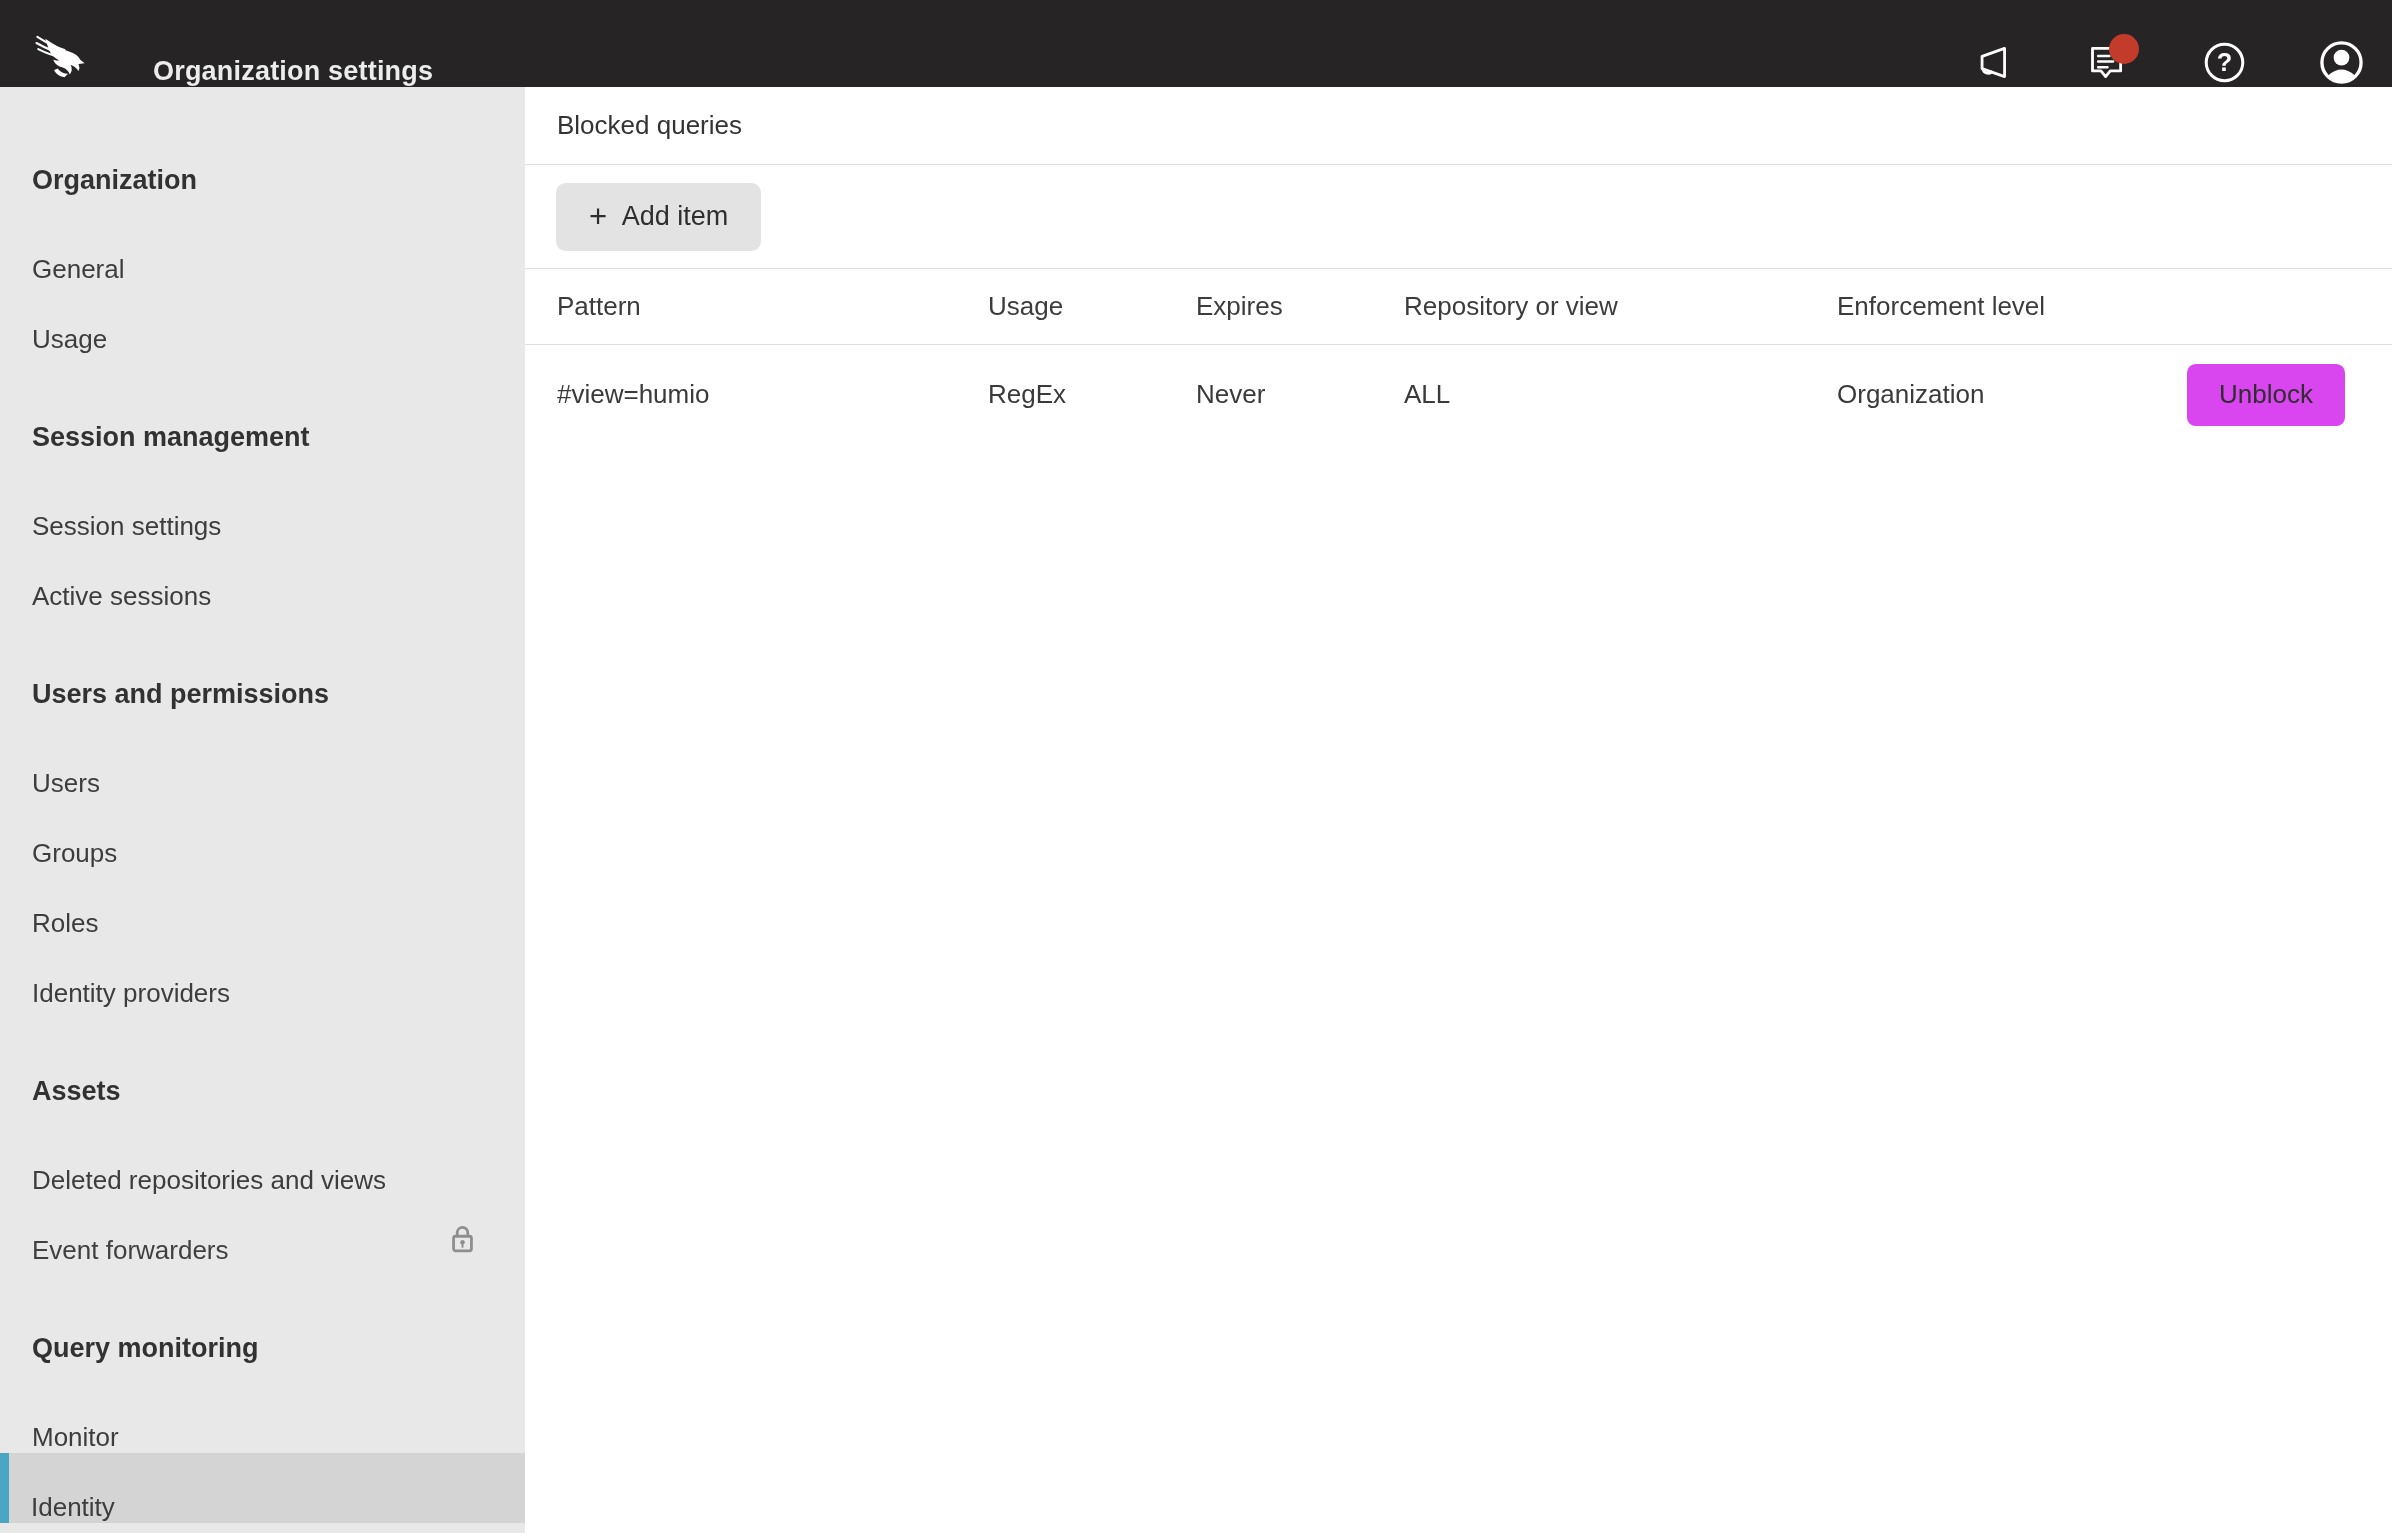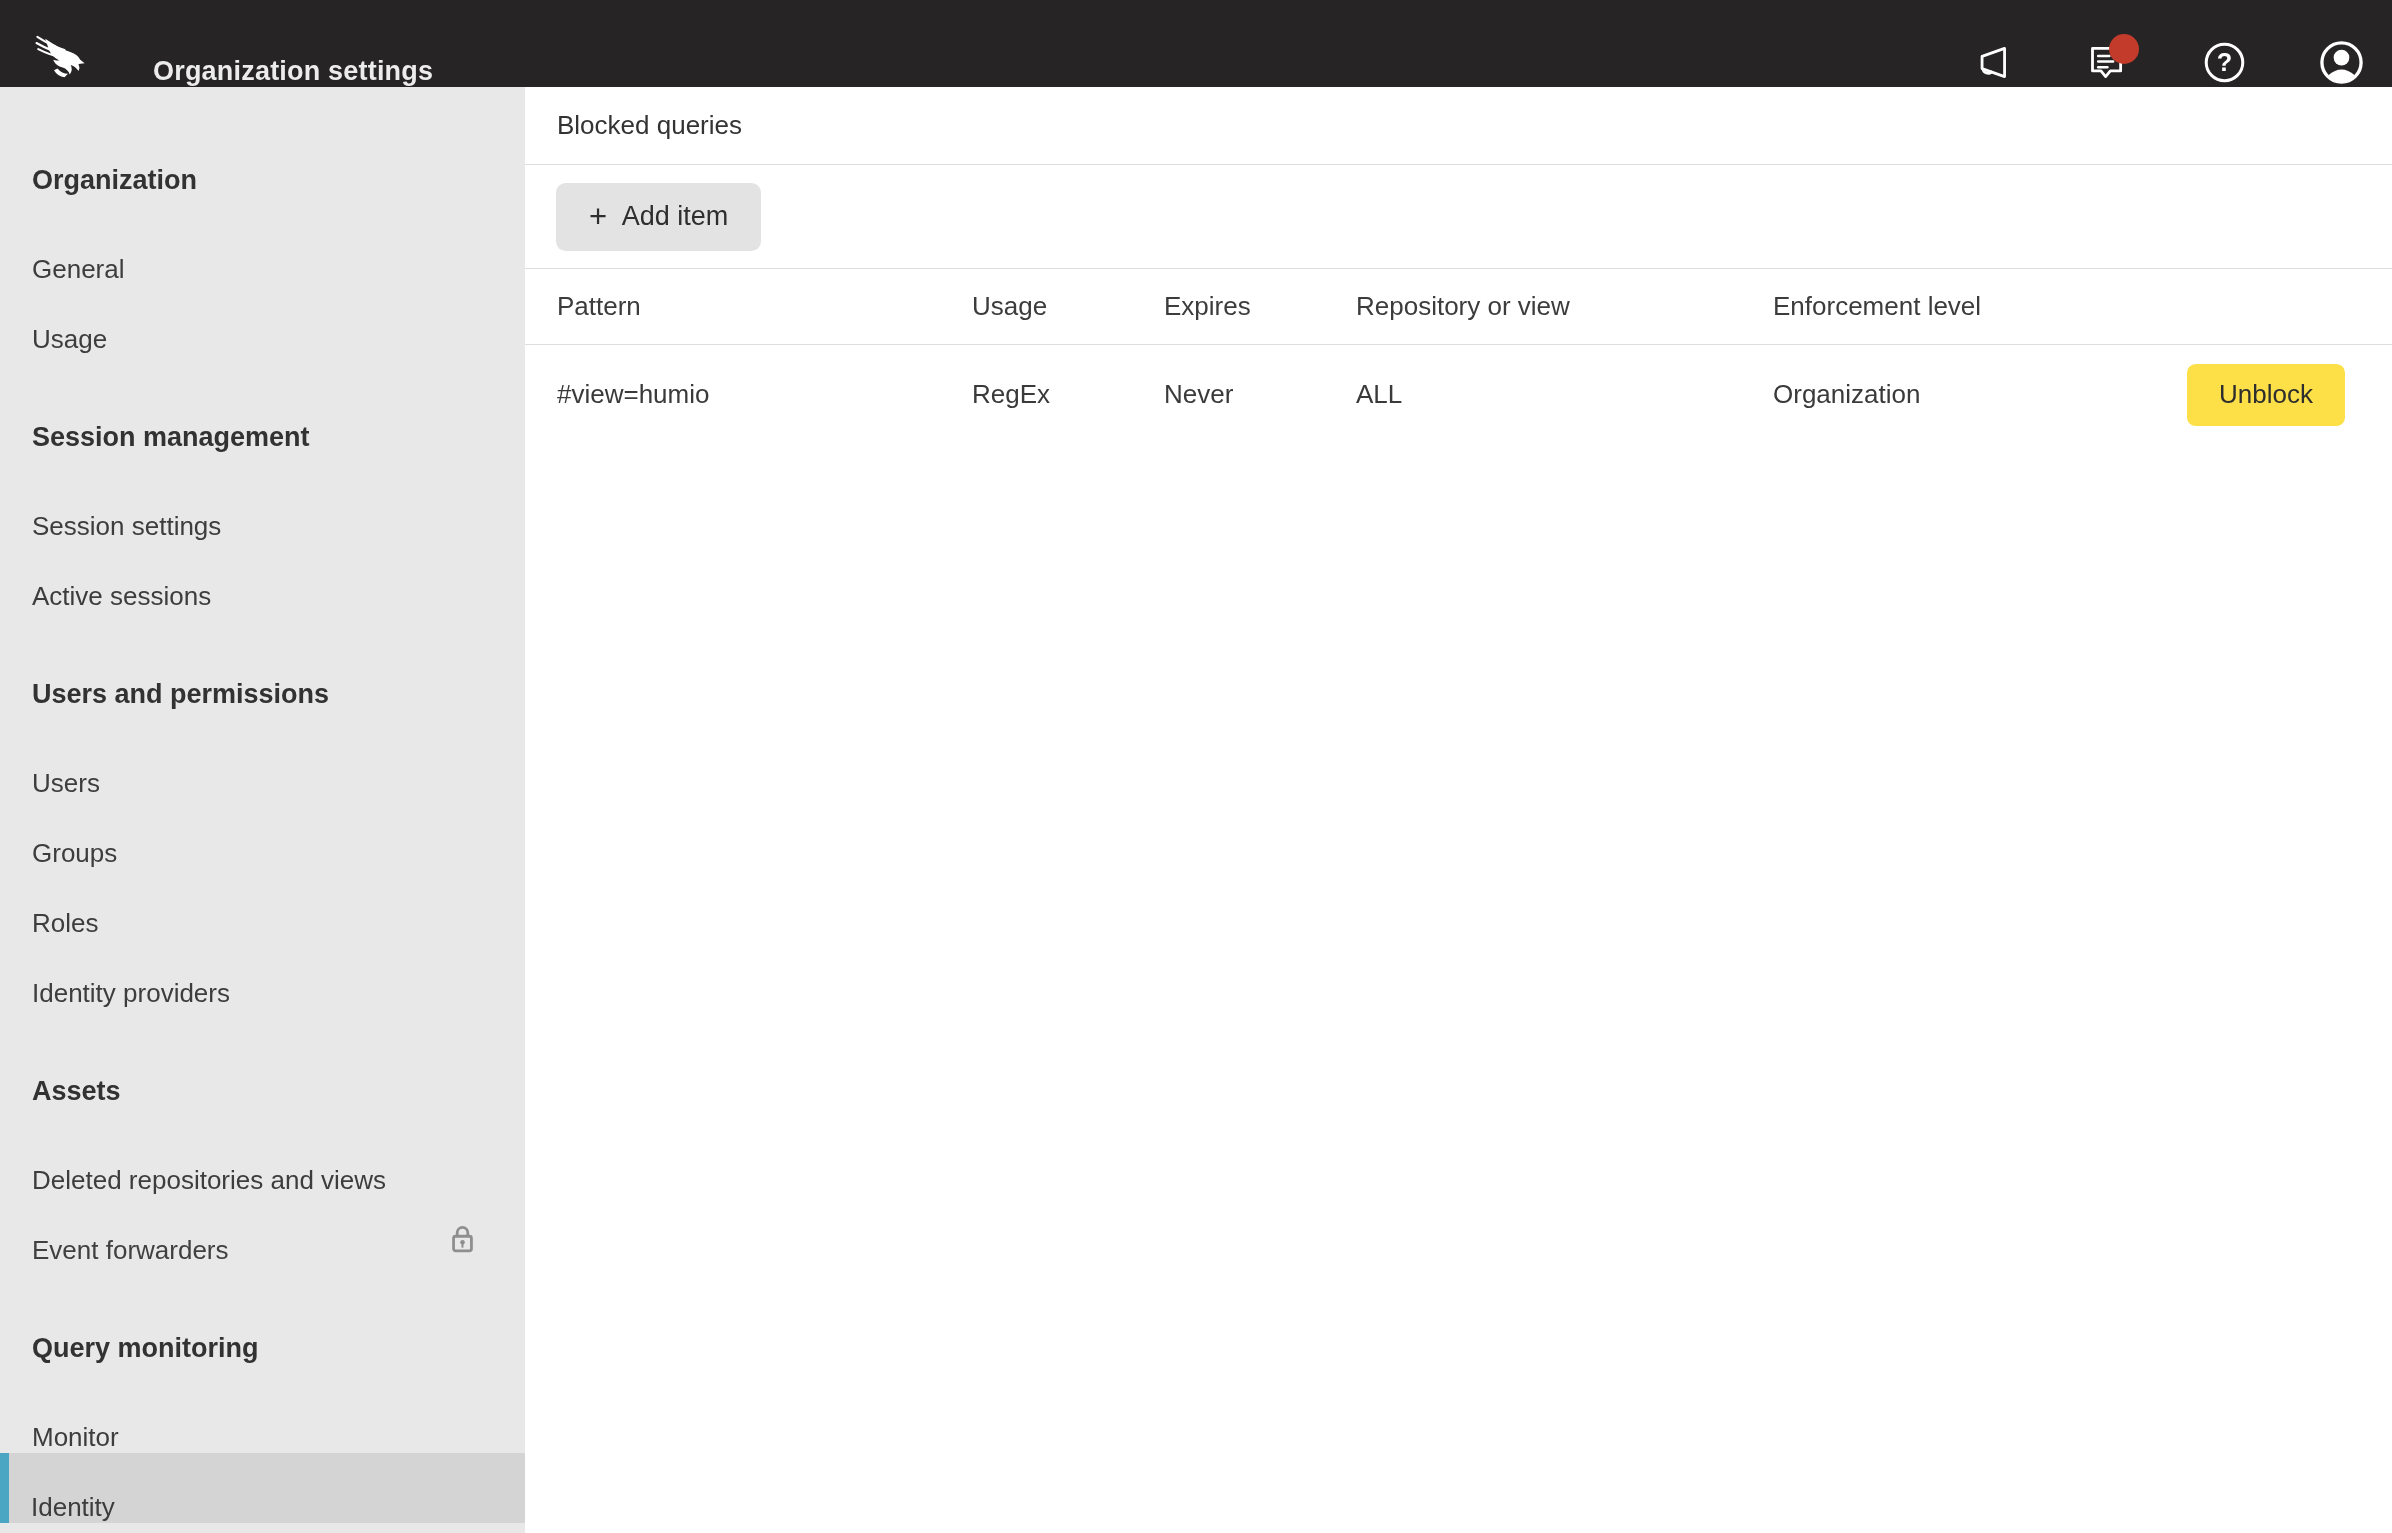--- a/index.html
+++ b/index.html
@@ -94,35 +94,36 @@
     display: flex; align-items: center; gap: 14.6px;
     cursor: pointer;
   }
   .add-btn .plus { font-size: 31px; font-weight: 400; color: #2e2e2e; line-height: 1; }
 
   .grid-cols {
     display: grid;
     grid-template-columns: 415px 192px 192px 417px 1fr 206px;
     align-items: center;
     padding: 0 48px 0 32px;
+    gap: 16px;
   }
   .table-header {
     height: 76px;
     border-bottom: 1px solid #dedede;
     font-size: 26px; color: #3c3c3c;
   }
   .table-row {
     height: 99px;
     font-size: 26px; color: #3a3a3a;
   }
   .unblock-btn {
     justify-self: end;
     height: 62px;
     padding: 0 32px;
-    background: #fde047;
+    background: #d946ef;
     border: none; border-radius: 8.7px;
     font-family: inherit;
     font-size: 26px; color: #2e2e2e;
     cursor: pointer;
   }
 
   .badge-dot {
     position: absolute;
     top: -5.8px; right: -7.8px;
     width: 30px; height: 30px;

